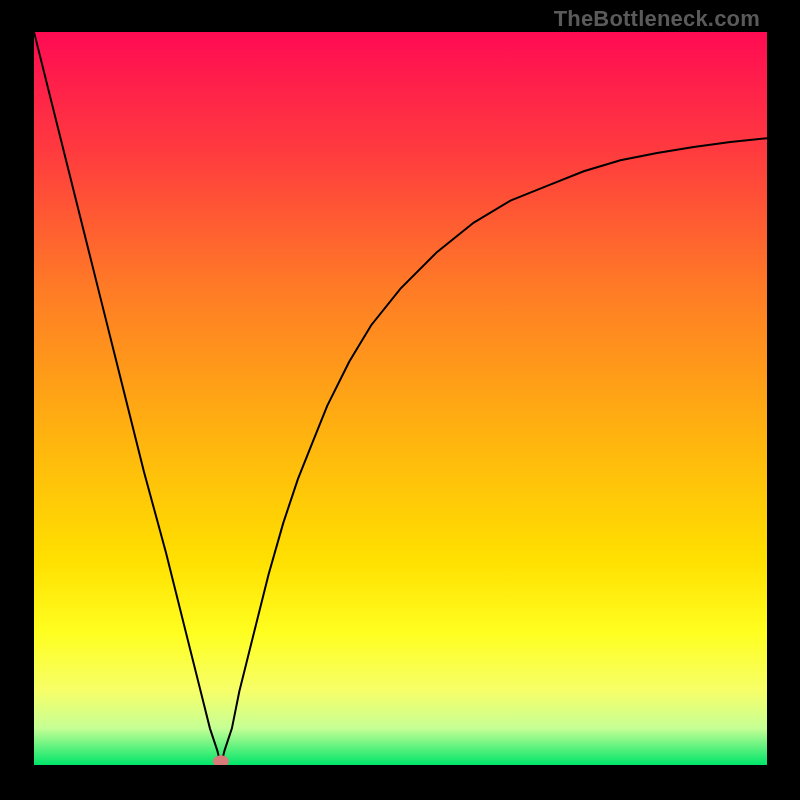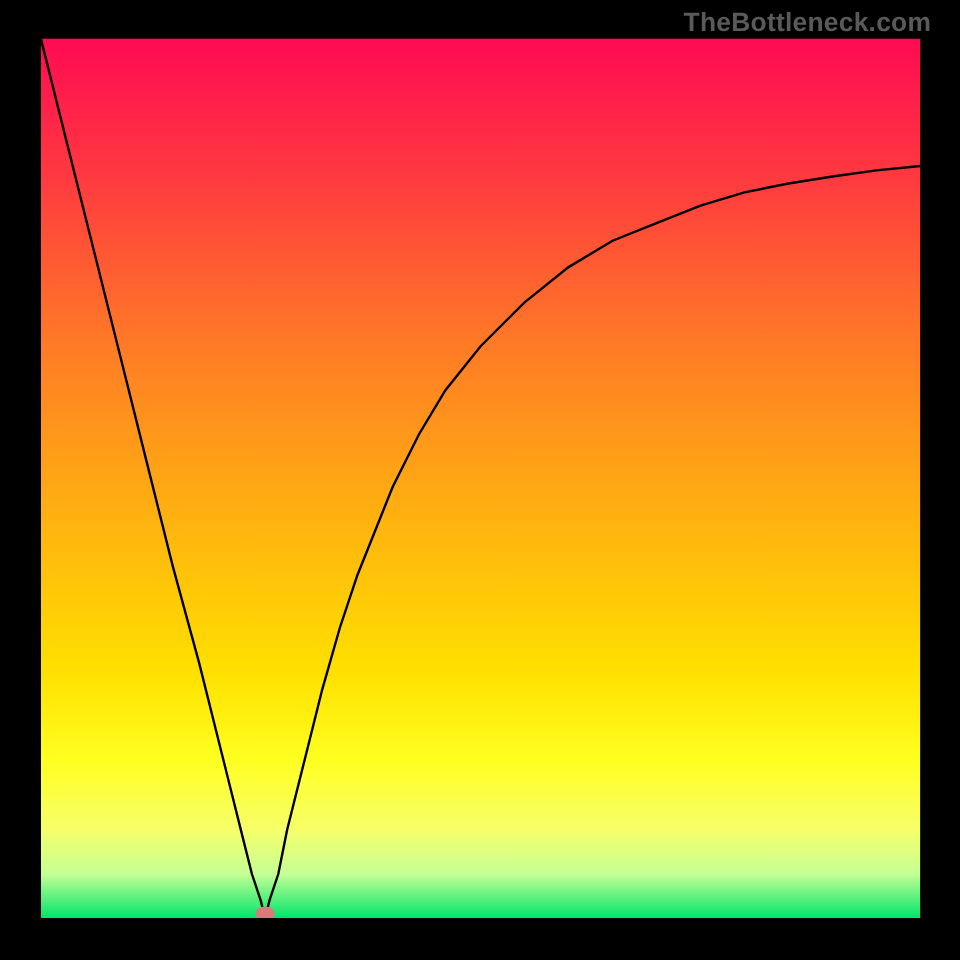--- a/index.html
+++ b/index.html
@@ -18,21 +18,21 @@
   .plot-area {
     position: absolute;
     left: 34px;
     top: 32px;
     width: 733px;
     height: 733px;
   }
   .watermark {
     position: absolute;
     top: 6px;
-    right: 24px;
+    right: 40px;
     font-family: Arial, Helvetica, sans-serif;
     font-size: 22px;
     font-weight: 600;
     color: #5a5a5a;
     letter-spacing: 0.2px;
   }
   svg {
     display: block;
   }
 </style>

